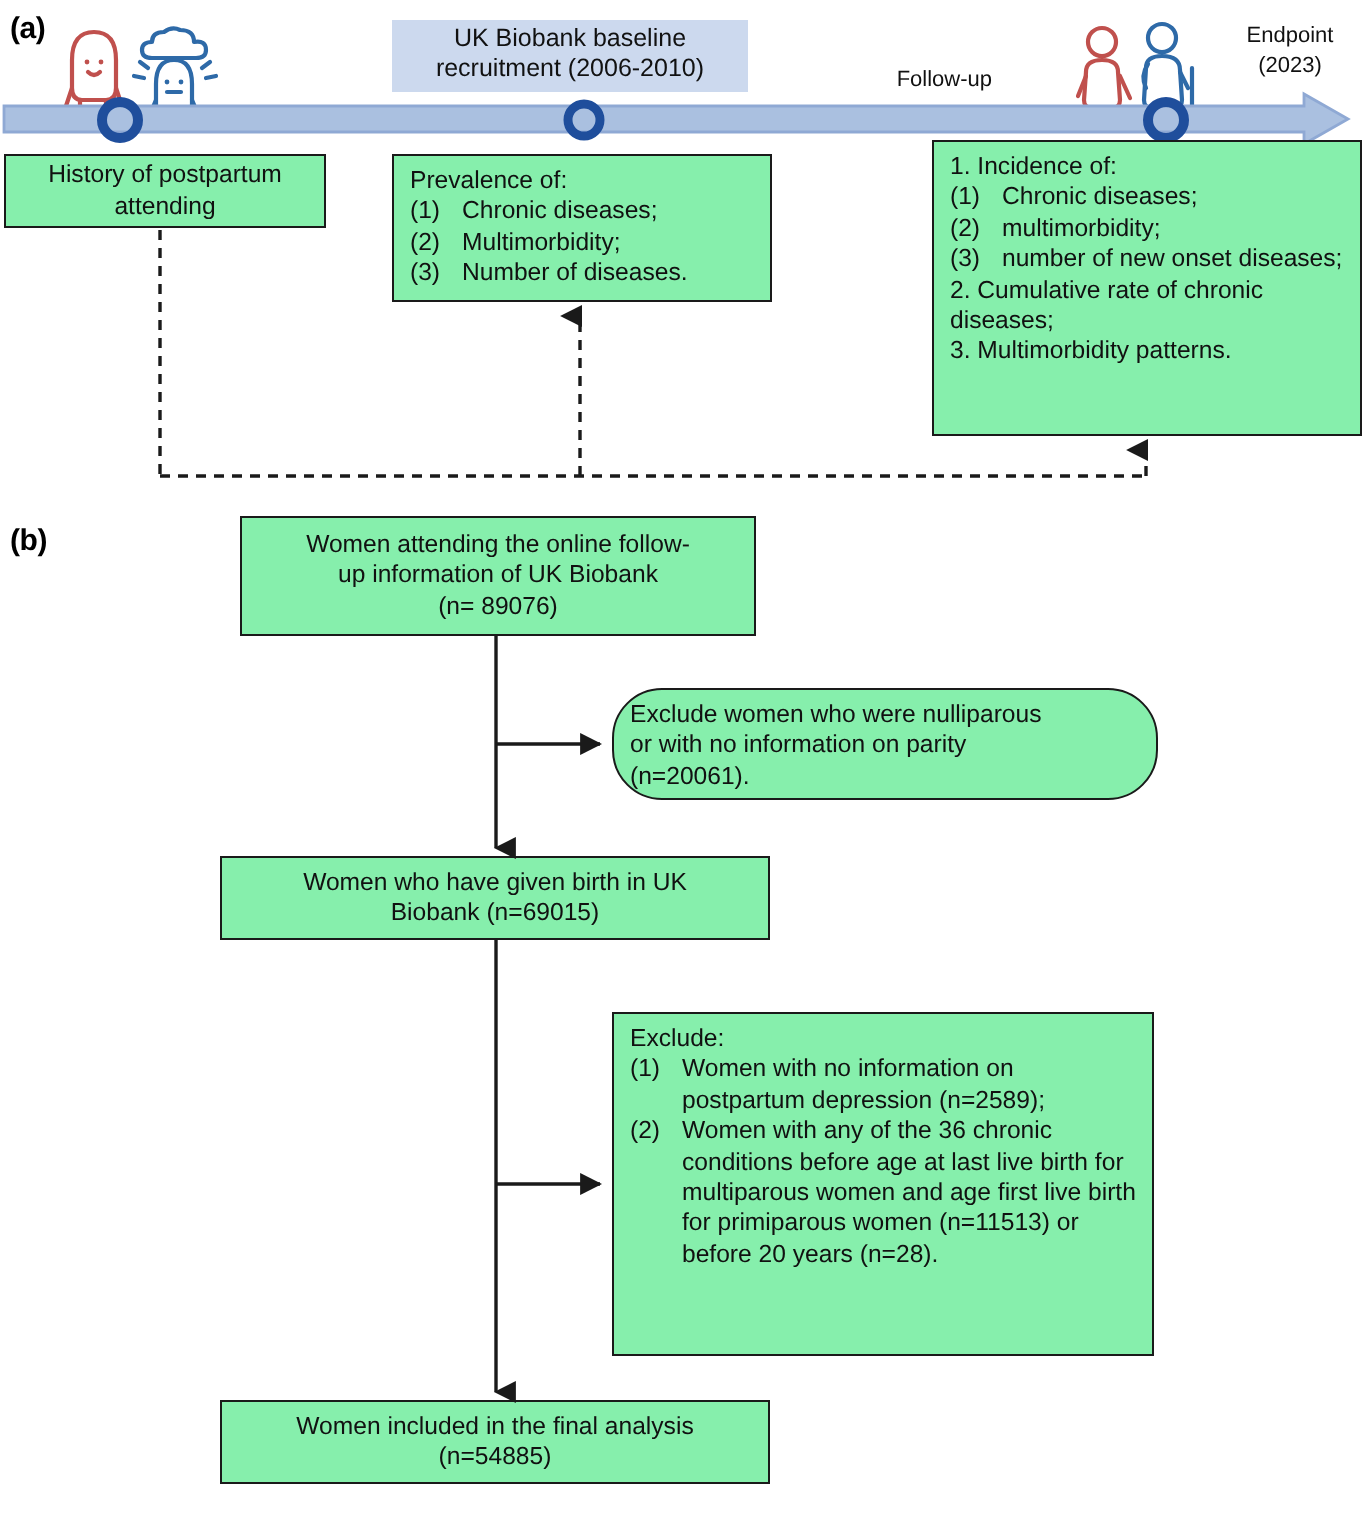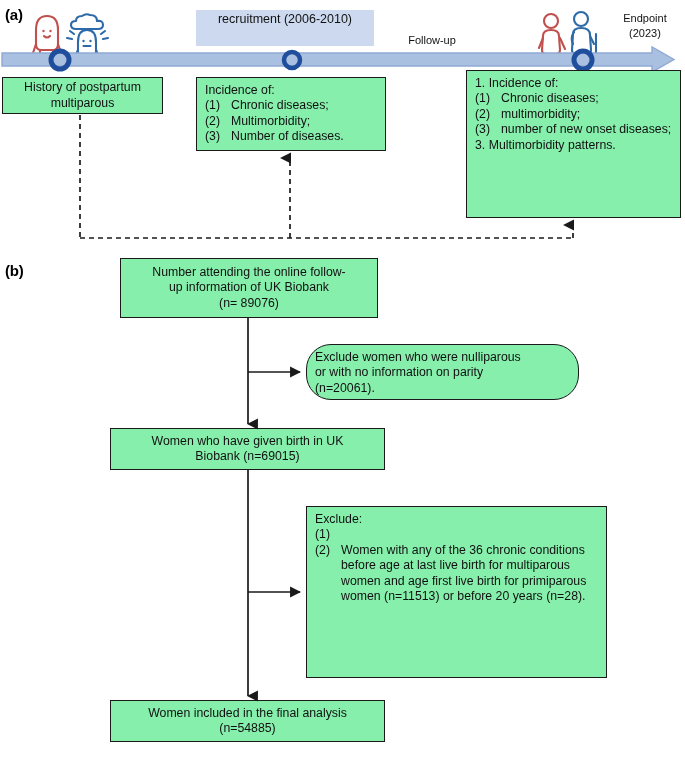--- a/index.html
+++ b/index.html
@@ -137,40 +137,41 @@
   </svg>
 
   <svg id="timeline-svg" width="685" height="764">
     <path d="M2 53 L652 53 L652 47 L674 59.5 L652 72 L652 66 L2 66 Z" fill="#aac0e0" stroke="#8fa9d4" stroke-width="1.4"></path>
     <circle cx="60" cy="60" r="9" fill="none" stroke="#1f4e9c" stroke-width="5"></circle>
     <circle cx="292" cy="60" r="8" fill="none" stroke="#1f4e9c" stroke-width="4.5"></circle>
     <circle cx="583" cy="60" r="9" fill="none" stroke="#1f4e9c" stroke-width="5"></circle>
   </svg>
 
   <div class="tl-highlight" style="left:196px; top:10px; width:178px; height:36px;">
+    <span class="plainline">UK Biobank baseline</span>
     <span class="plainline">recruitment (2006-2010)</span>
   </div>
 
-  <div class="tl-text" style="left:380px; top:33px; width:104px;">Follow-up</div>
+  <div class="tl-text" style="left:392px; top:33px; width:104px;text-align:right;">Follow-up</div>
 
   <div class="tl-text" style="left:607px; top:11px; width:76px;">
     <span class="plainline">Endpoint</span>
     <span class="plainline">(2023)</span>
   </div>
 
   <div class="box center" style="left:2px; top:77px; width:161px; height:37px;">
     <div class="inner">
       <span class="plainline">History of postpartum</span>
-      <span class="plainline">multiparous</span>
+      <span class="plainline">attending</span>
     </div>
   </div>
 
   <div class="box left" style="left:196px; top:77px; width:190px; height:74px;">
     <div class="inner">
-      <div>Incidence of:</div>
+      <div>Prevalence of:</div>
       <ul class="numlist">
         <li>
           <span class="marker">(1)</span>
           <span class="txt">Chronic diseases;</span>
         </li>
         <li>
           <span class="marker">(2)</span>
           <span class="txt">Multimorbidity;</span>
         </li>
         <li>
@@ -191,20 +192,21 @@
         </li>
         <li>
           <span class="marker">(2)</span>
           <span class="txt">multimorbidity;</span>
         </li>
         <li>
           <span class="marker">(3)</span>
           <span class="txt">number of new onset diseases;</span>
         </li>
       </ul>
+      <div>2. Cumulative rate of chronic diseases;</div>
       <div>3. Multimorbidity patterns.</div>
     </div>
   </div>
 
   <svg id="connector-svg" width="685" height="764">
     <defs>
       <marker id="arrUp" viewBox="0 0 10 10" refX="5" refY="9" markerWidth="6.5" markerHeight="6.5" orient="auto">
         <path d="M5 0 L10 10 L0 10 z" fill="#1a1a1a"></path>
       </marker>
     </defs>
@@ -213,47 +215,48 @@
       <path d="M80 238 L573 238"></path>
       <path d="M290 238 L290 158" marker-end="url(#arrUp)"></path>
       <path d="M573 238 L573 225" marker-end="url(#arrUp)"></path>
     </g>
   </svg>
 
   <div class="panel-label" style="left:5px; top:262px;">(b)</div>
 
   <div class="box center" style="left:120px; top:258px; width:258px; height:60px;">
     <div class="inner">
-      <span class="plainline">Number attending the online follow-</span>
+      <span class="plainline">Women attending the online follow-</span>
       <span class="plainline">up information of UK Biobank</span>
       <span class="plainline">(n= 89076)</span>
     </div>
   </div>
 
   <div class="box left" style="left:306px; top:344px; width:273px; height:56px;border-radius:25px;">
     <div class="inner">
       <span class="plainline">Exclude women who were nulliparous</span>
       <span class="plainline">or with no information on parity</span>
       <span class="plainline">(n=20061).</span>
     </div>
   </div>
 
   <div class="box center" style="left:110px; top:428px; width:275px; height:42px;">
     <div class="inner">
       <span class="plainline">Women who have given birth in UK</span>
       <span class="plainline">Biobank (n=69015)</span>
     </div>
   </div>
 
-  <div class="box left" style="left:306px; top:506px; width:301px; height:172px;">
+  <div class="box left" style="left:306px; top:506px; width:271px; height:172px;">
     <div class="inner">
       <div>Exclude:</div>
       <ul class="numlist">
         <li>
           <span class="marker">(1)</span>
+          <span class="txt">Women with no information on postpartum depression (n=2589);</span>
         </li>
         <li>
           <span class="marker">(2)</span>
           <span class="txt">Women with any of the 36 chronic conditions before age at last live birth for multiparous women and age first live birth for primiparous women (n=11513) or before 20 years (n=28).</span>
         </li>
       </ul>
     </div>
   </div>
 
   <div class="box center" style="left:110px; top:700px; width:275px; height:42px;">

